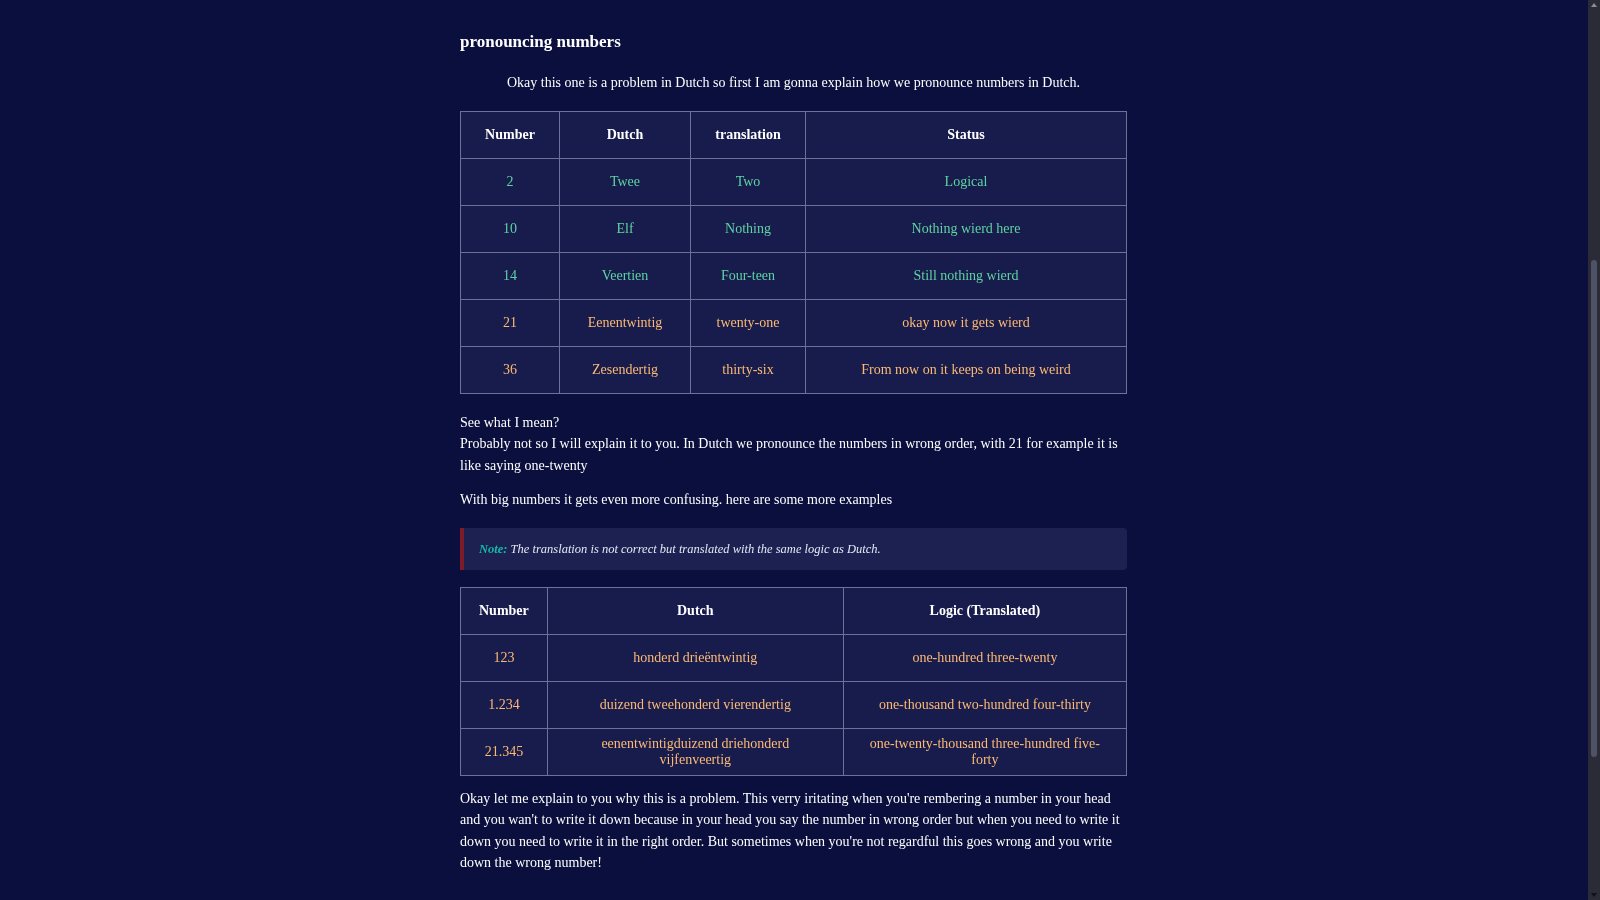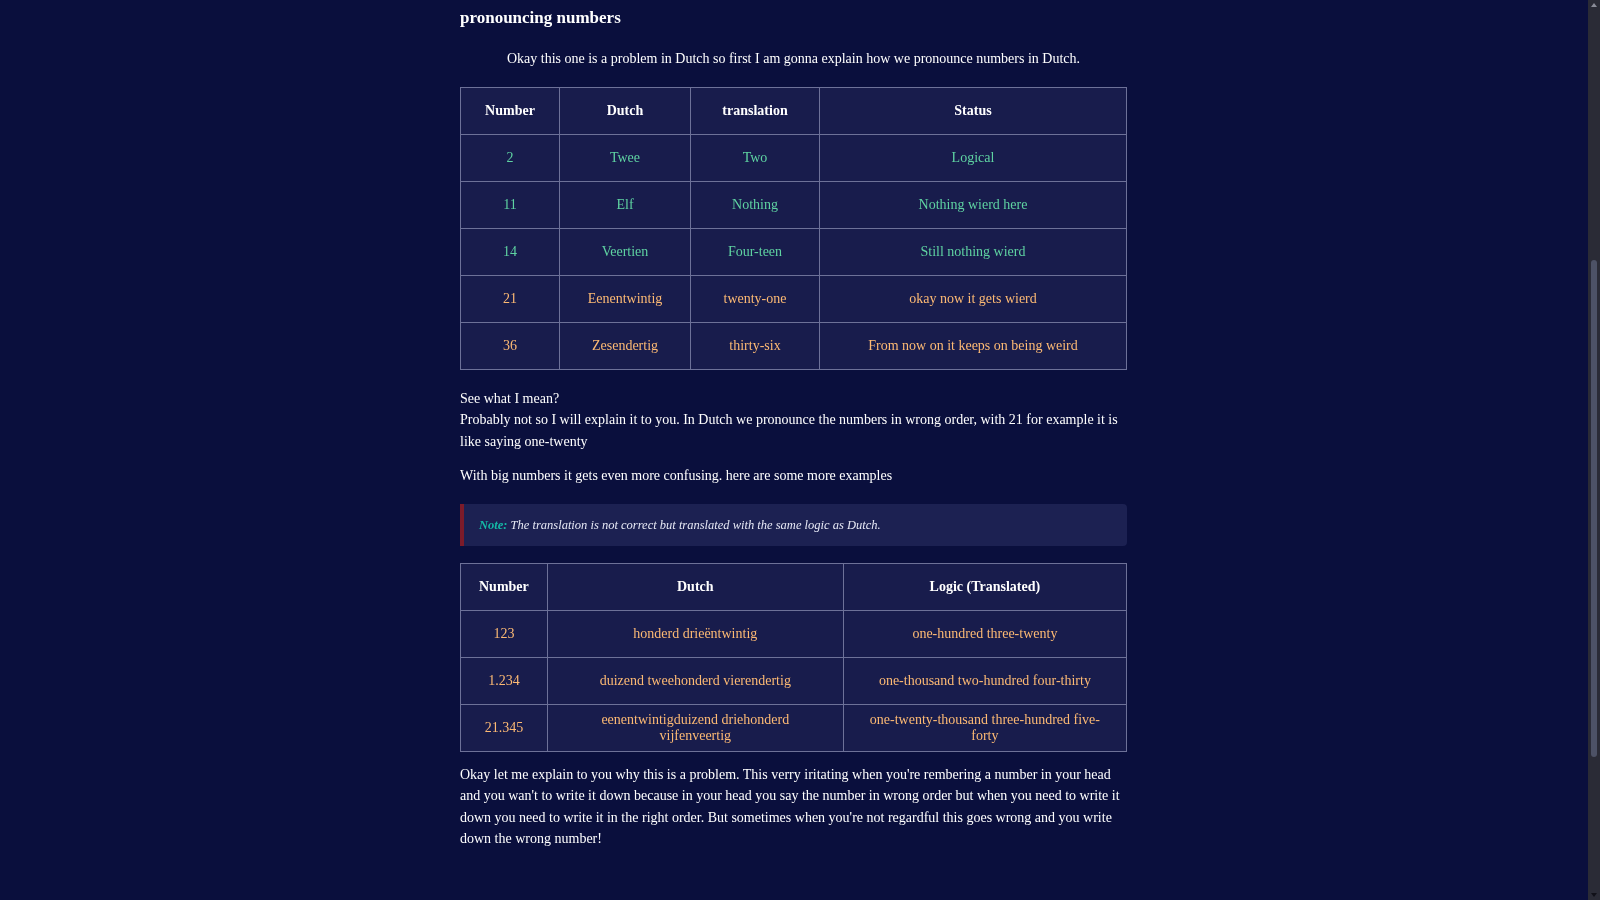--- a/index.html
+++ b/index.html
@@ -17,21 +17,21 @@
       position: relative;
     }
     .content {
       position: absolute;
       left: 460px;
       top: 0;
       width: 667px;
     }
     h3.section-title {
       margin: 0;
-      padding-top: 8px;
+      padding-top: 32px;
       font-size: 17px;
       font-weight: bold;
       line-height: 20px;
     }
     p {
       margin: 0;
       font-size: 14px;
       line-height: 21.5px;
       color: #ffffff;
     }
@@ -108,33 +108,33 @@
 
 <div class="content">
   <h3 class="section-title">pronouncing numbers</h3>
   <p class="p-intro">Okay this one is a problem in Dutch so first I am gonna explain how we pronounce numbers in Dutch.</p>
 
   <table class="data-table" id="table1">
     <thead>
       <tr>
         <th style="width:99px">Number</th>
         <th style="width:131px">Dutch</th>
-        <th style="width:129px">translation</th>
+        <th style="width:115px">translation</th>
         <th>Status</th>
       </tr>
     </thead>
     <tbody>
       <tr>
         <td class="ok">2</td>
         <td class="ok">Twee</td>
         <td class="ok">Two</td>
         <td class="ok">Logical</td>
       </tr>
       <tr>
-        <td class="ok">11</td>
+        <td class="ok">10</td>
         <td class="ok">Elf</td>
         <td class="ok">Nothing</td>
         <td class="ok">Nothing wierd here</td>
       </tr>
       <tr>
         <td class="ok">14</td>
         <td class="ok">Veertien</td>
         <td class="ok">Four-teen</td>
         <td class="ok">Still nothing wierd</td>
       </tr>

